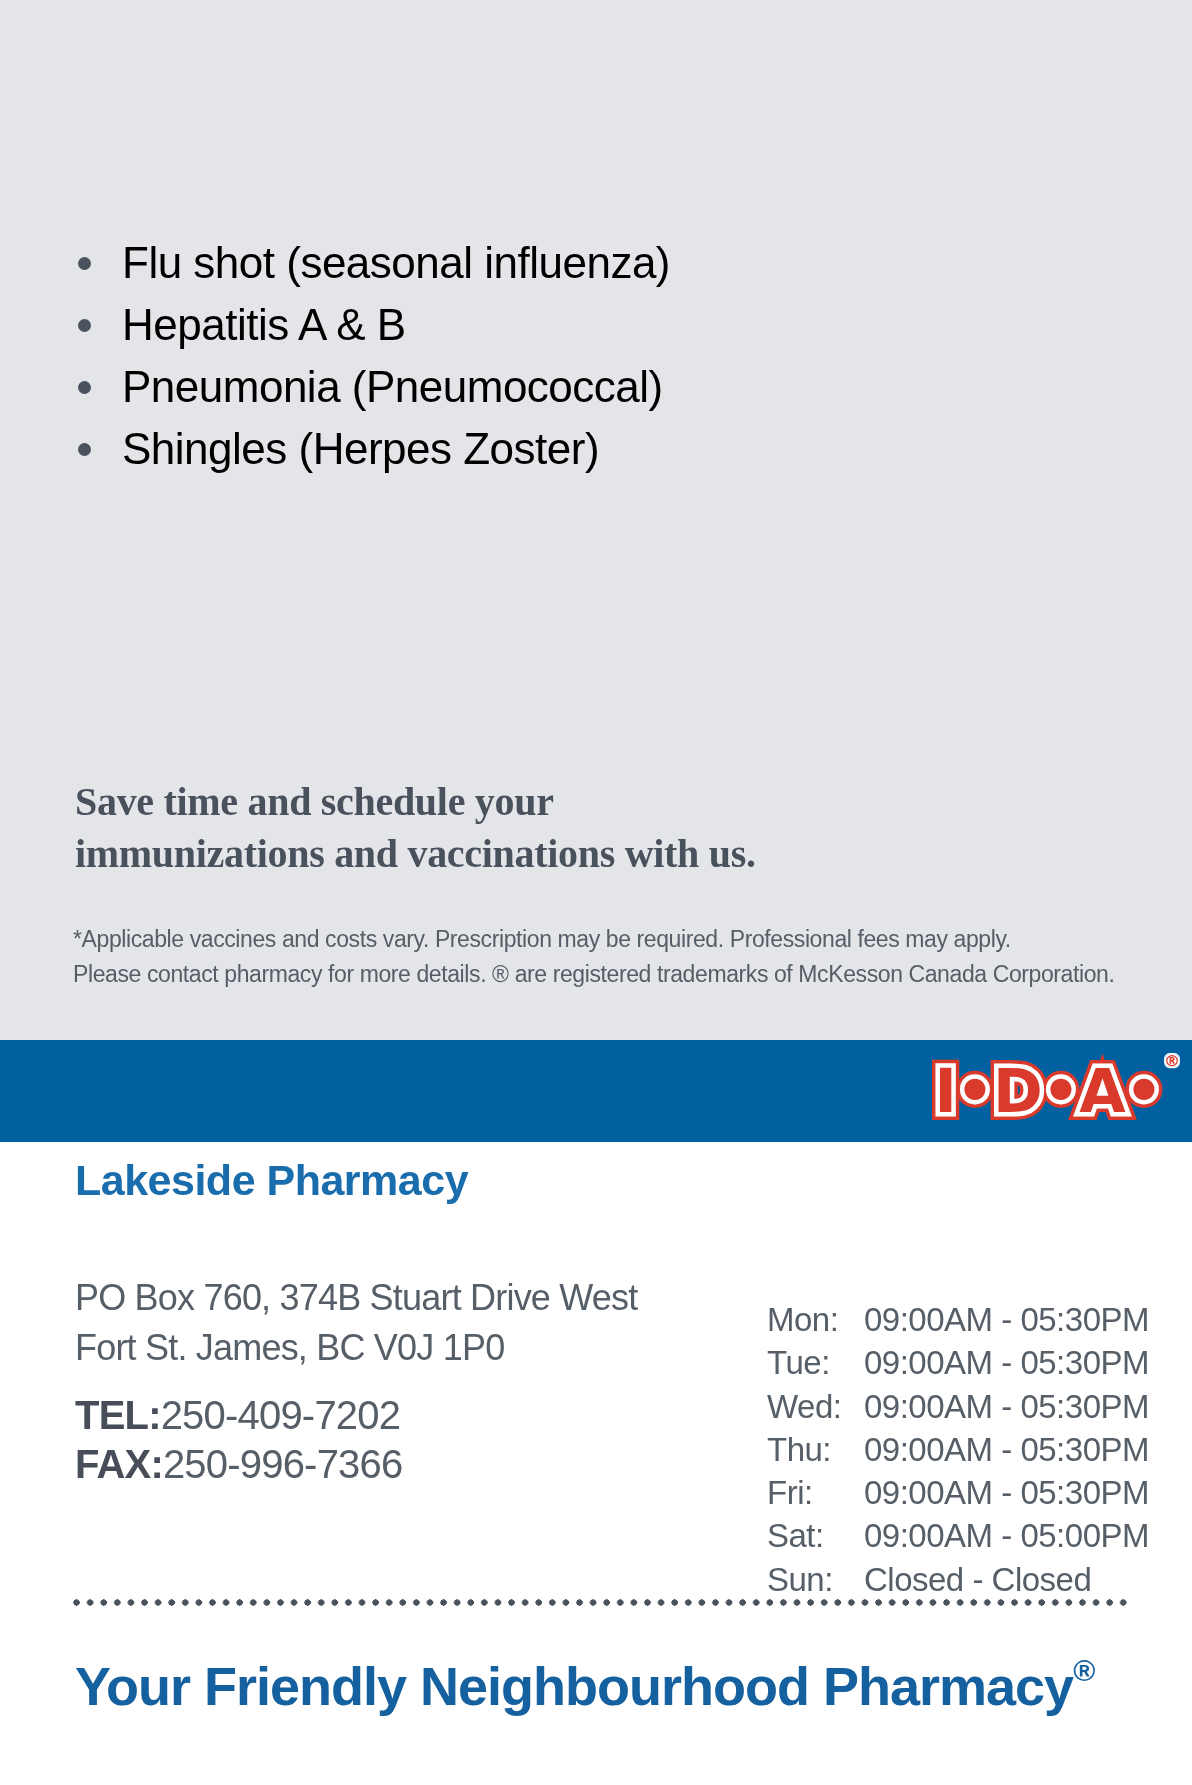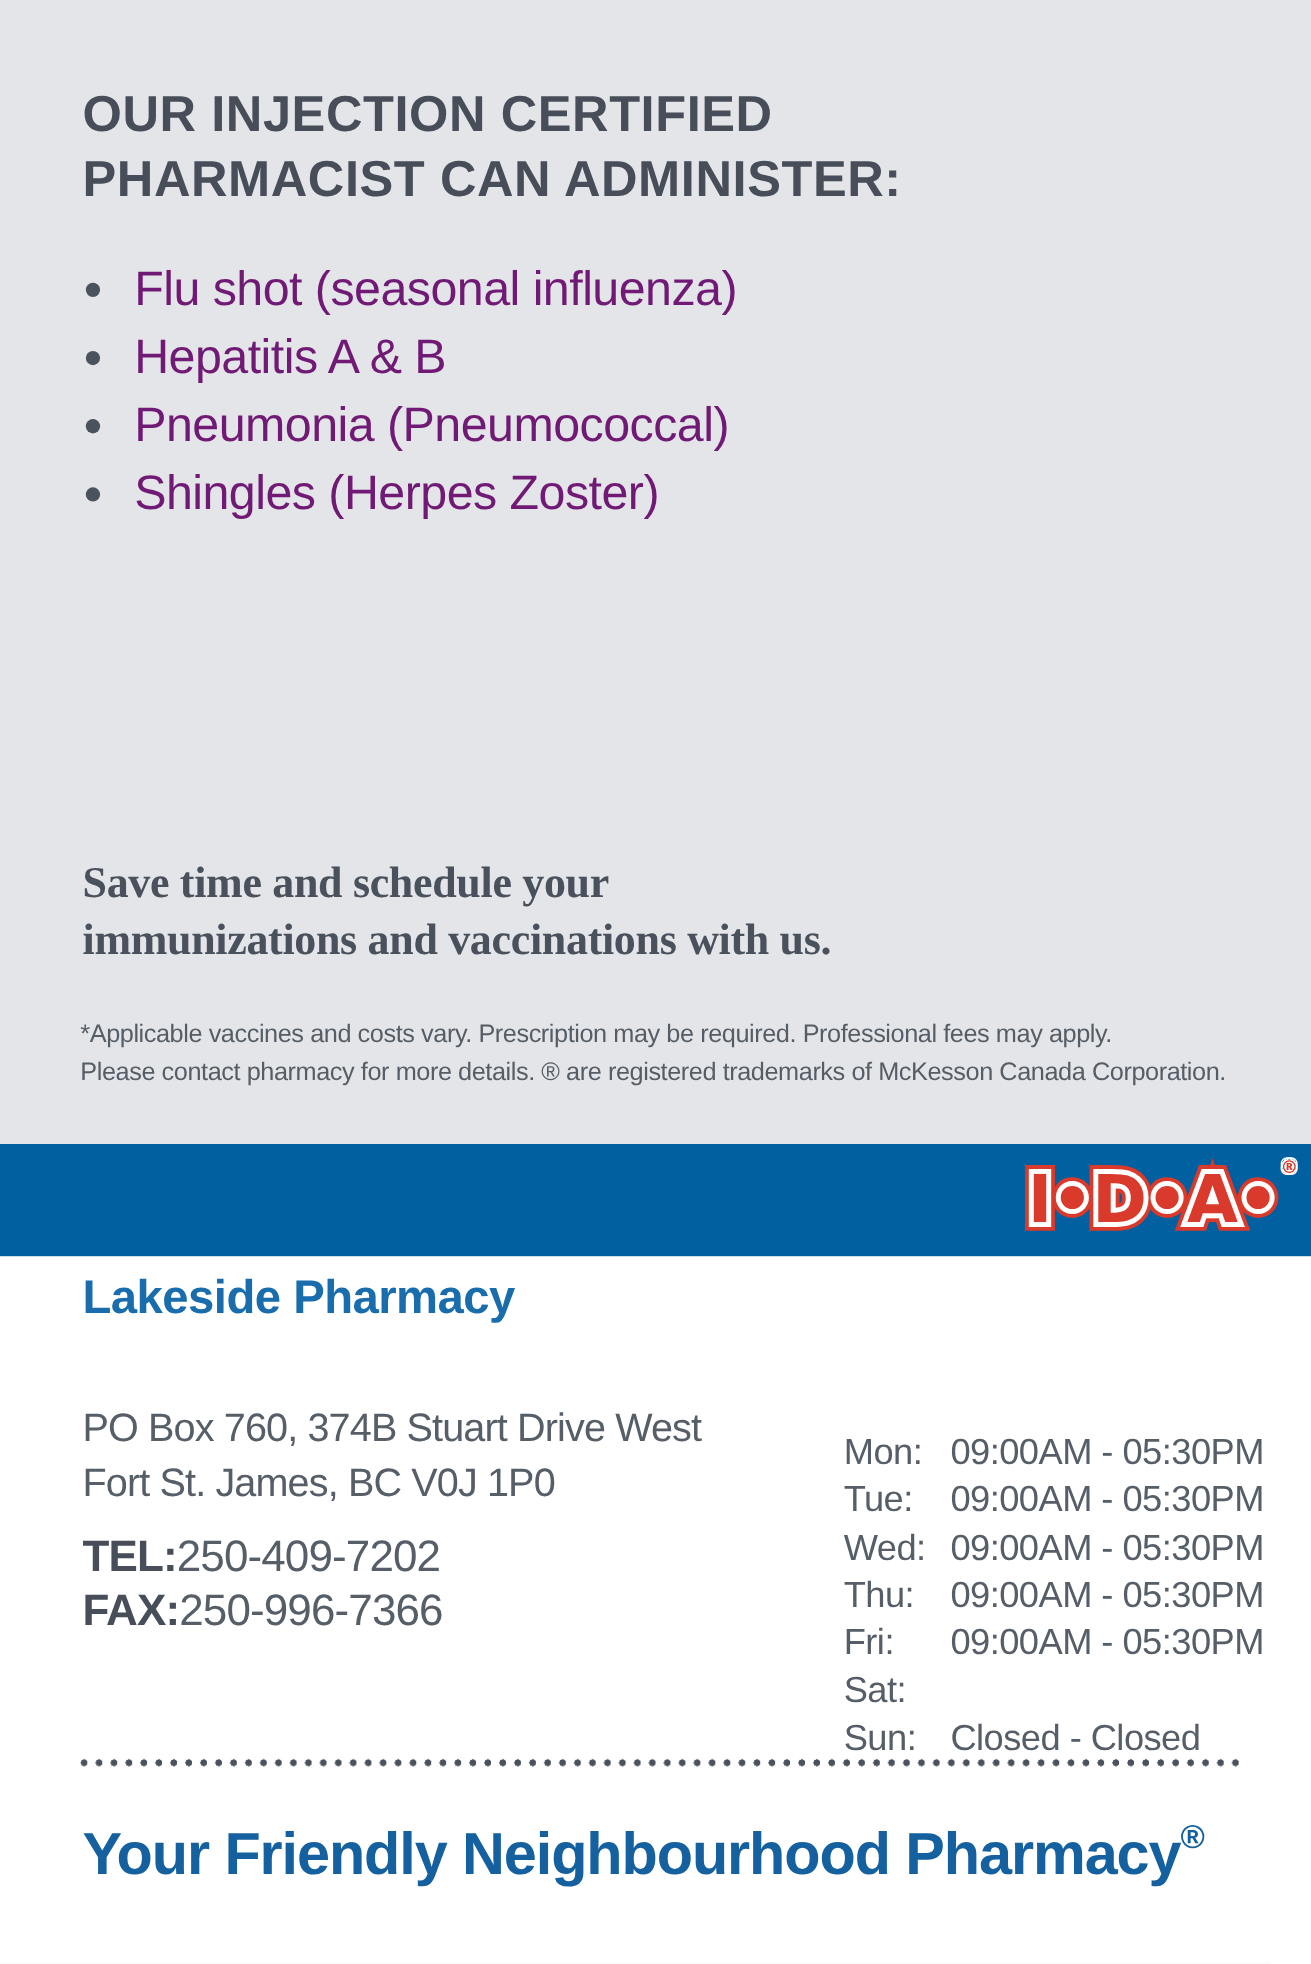--- a/index.html
+++ b/index.html
@@ -10,21 +10,21 @@
 
   
   .gray-section { position:absolute; left:0; top:0; width:1192px; height:1040px; background:#e4e5e8; }
   .promo-heading {
     position:absolute; left:75px; top:74px;
     font-size:46px; line-height:59px; font-weight:bold; color:#474e59; letter-spacing:0.5px;
   }
   .vaccine-list { position:absolute; left:78px; top:232px; margin:0; padding:0; list-style:none; }
   .vaccine-list li { display:flex; align-items:center; height:62px; }
   .bullet-dot { flex:none; width:13px; height:13px; border-radius:50%; background:#4a525e; margin-right:31px; }
-  .vaccine-label { font-size:44px; color:#701a75; letter-spacing:-0.5px; }
+  .vaccine-label { font-size:44px; color:#000000; letter-spacing:-0.5px; }
   .cta {
     position:absolute; left:75px; top:776px;
     font-size:40px; line-height:52px; font-weight:bold; color:#49515d; letter-spacing:-0.3px;font-family:Liberation Serif, serif;
   }
   .disclaimer {
     position:absolute; left:73px; top:922px;
     font-size:23px; line-height:35px; color:#555d66; letter-spacing:-0.4px;
   }
 
   
@@ -72,24 +72,20 @@
     font-size:54px; font-weight:bold; color:#15609e; letter-spacing:-1px; white-space:nowrap;
   }
   .tagline-reg { font-size:30px; position:relative; top:-24px; letter-spacing:0; }
 </style>
 </head>
 <body>
 
 <div class="page">
 
   <div class="gray-section">
-    <div class="promo-heading">
-      <div>OUR INJECTION CERTIFIED</div>
-      <div>PHARMACIST CAN ADMINISTER:</div>
-    </div>
 
     <ul class="vaccine-list">
       <li>
         <span class="bullet-dot"></span>
         <span class="vaccine-label">Flu shot (seasonal influenza)</span>
       </li>
       <li>
         <span class="bullet-dot"></span>
         <span class="vaccine-label">Hepatitis A &amp; B</span>
       </li>
@@ -155,20 +151,21 @@
     <div class="hours-row">
       <span class="hours-day">Thu:</span>
       <span class="hours-time">09:00AM - 05:30PM</span>
     </div>
     <div class="hours-row">
       <span class="hours-day">Fri:</span>
       <span class="hours-time">09:00AM - 05:30PM</span>
     </div>
     <div class="hours-row">
       <span class="hours-day">Sat:</span>
+      <span class="hours-time">09:00AM - 05:00PM</span>
     </div>
     <div class="hours-row">
       <span class="hours-day">Sun:</span>
       <span class="hours-time">Closed - Closed</span>
     </div>
   </div>
 
   <div class="dotted-divider"></div>
 
   <div class="tagline"><span>Your Friendly Neighbourhood Pharmacy</span><span class="tagline-reg">®</span></div>

